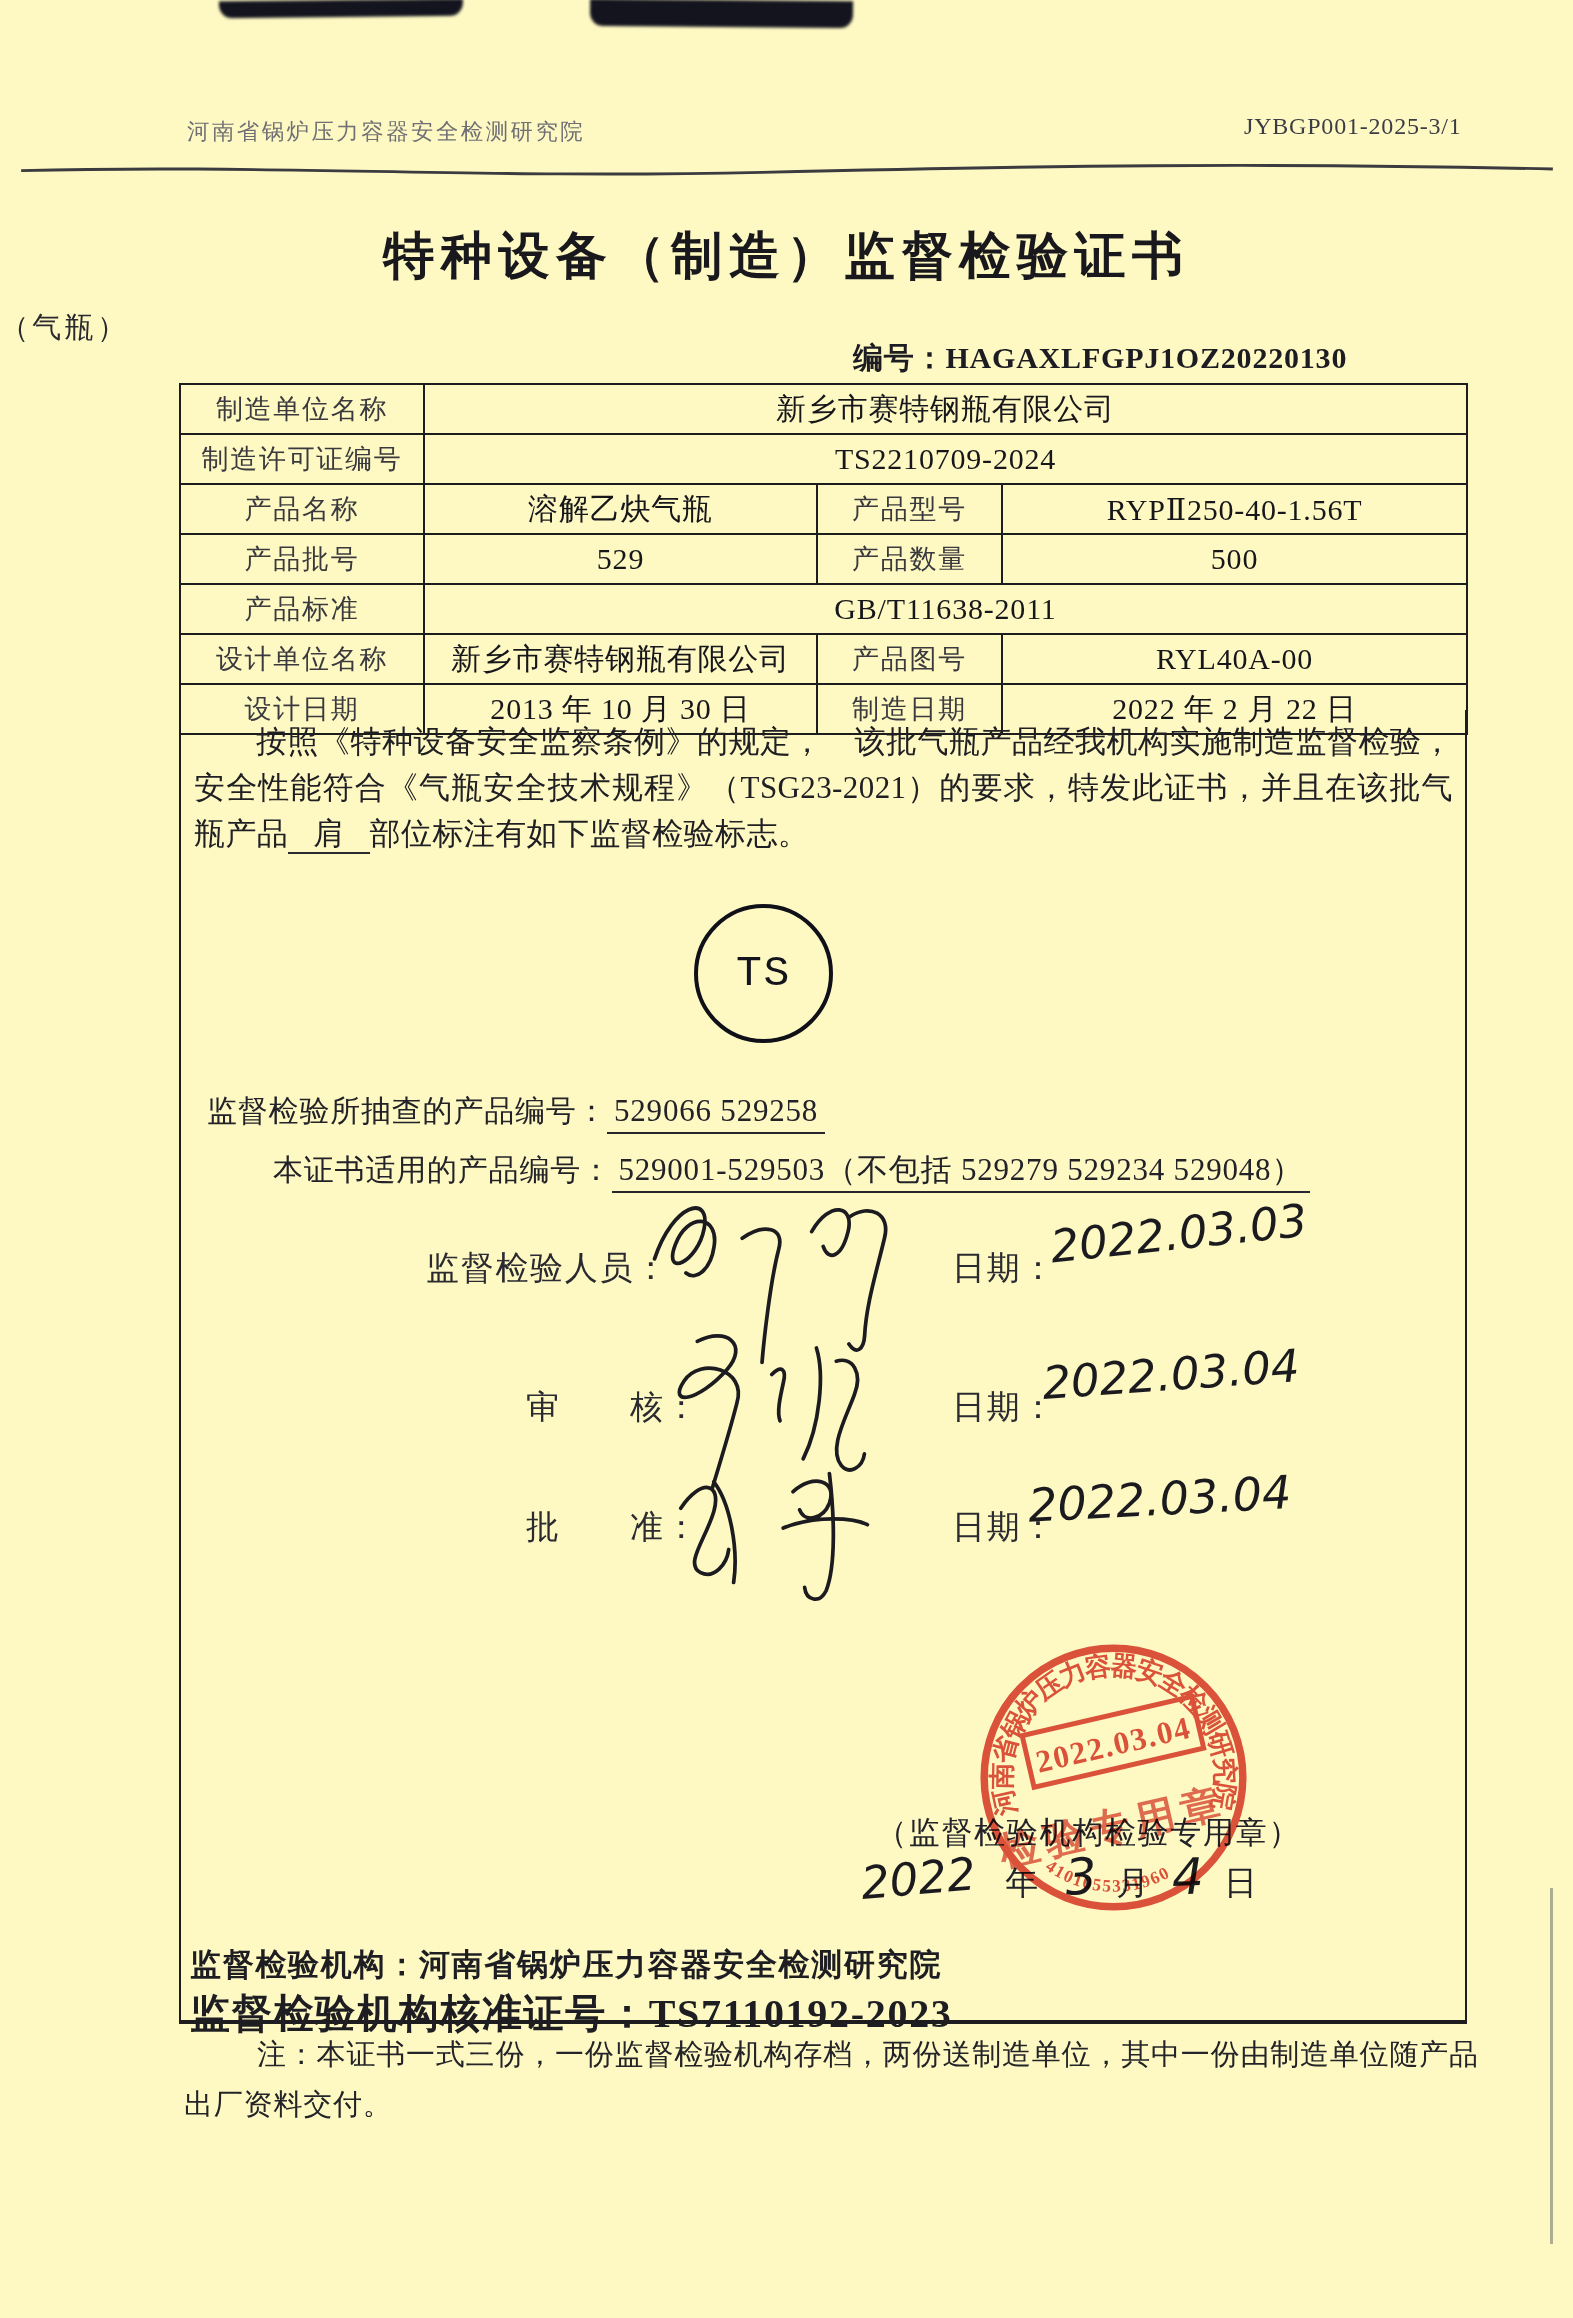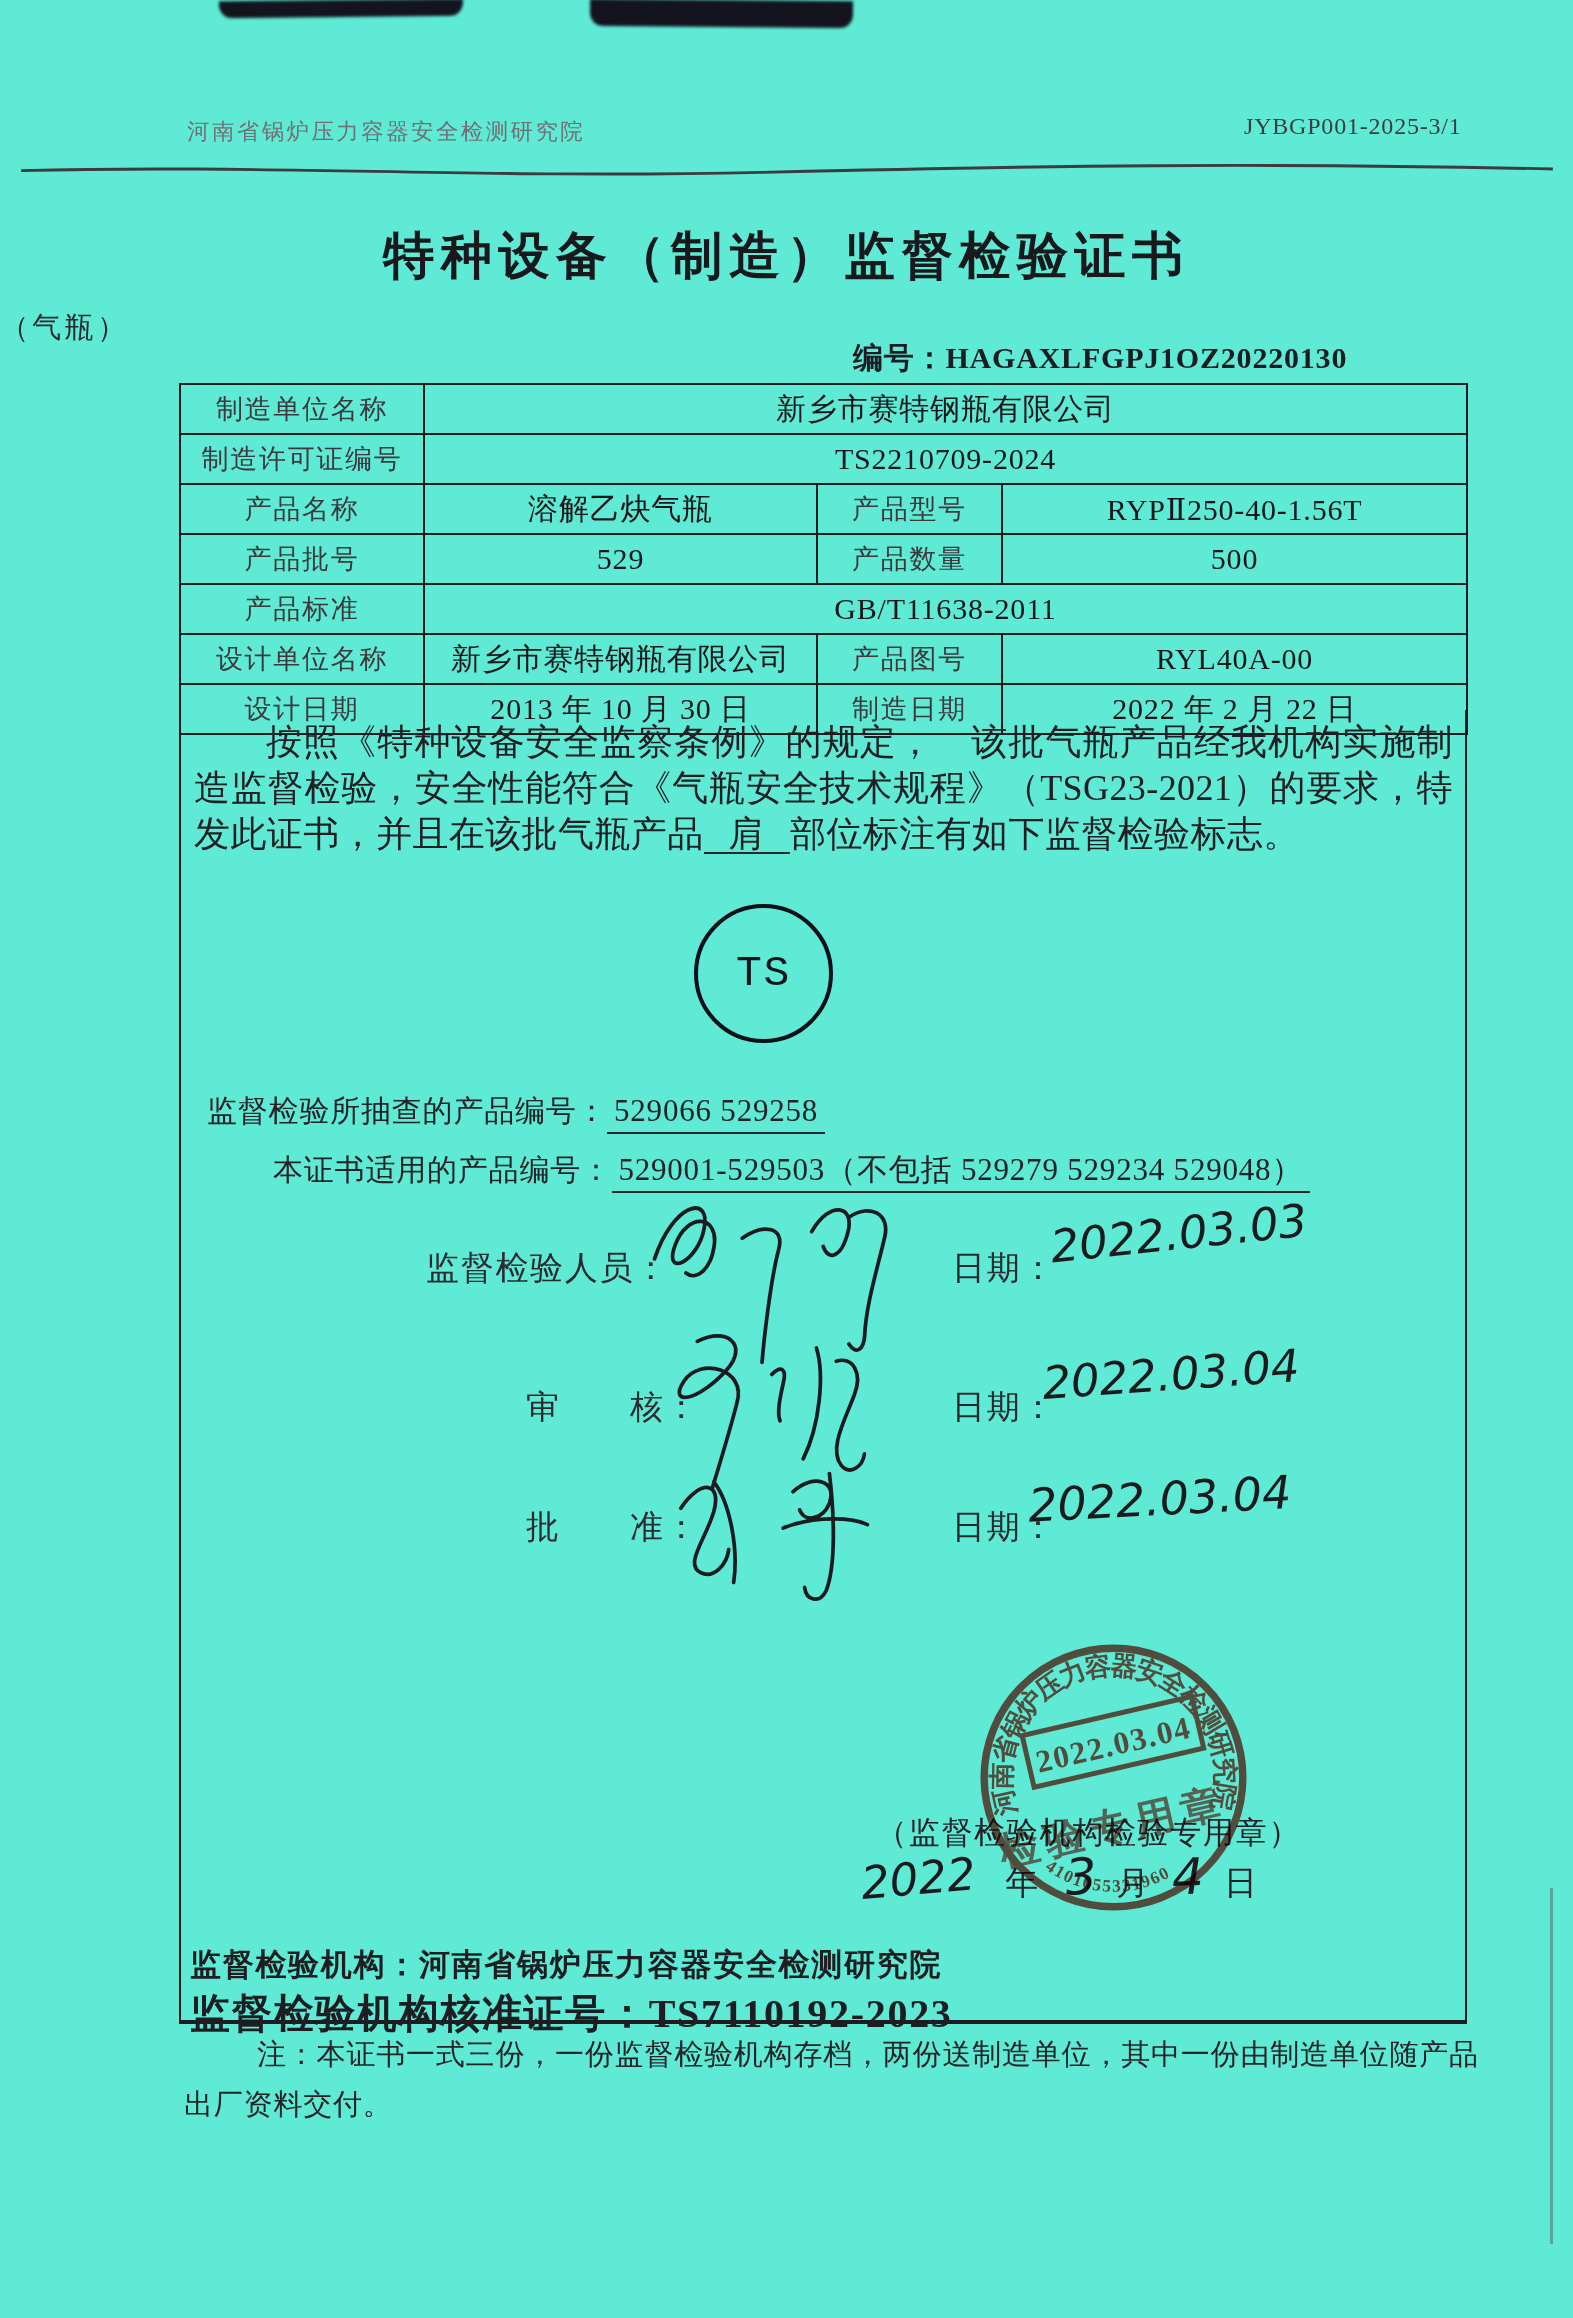--- a/index.html
+++ b/index.html
@@ -1,17 +1,17 @@
 <!DOCTYPE html>
 <html style="font-size:13.2px"><head>
 <meta charset="utf-8">
 <style>
   html,body{margin:0;padding:0;background:#e8e8e8;}
   #page{
-    position:relative; width:1573px; height:2319px; background:#5eead4;
+    position:relative; width:1573px; height:2319px; background:#fef9c3;
     font-family:"Liberation Serif","DejaVu Serif",serif; color:#1f1f1f; overflow:hidden;
   }
   .abs{position:absolute;}
 
   
   .smudge{position:absolute; top:0; background:#14141f; filter:blur(1.7px); border-radius:0 0 13.2px 13.2px;}
   #smudge1{left:219px; width:244px; height:16.6px; transform:rotate(-.6deg);}
   #smudge2{left:590px; width:263px; height:27px; transform:rotate(.5deg);}
   #edge-line{left:1550px; top:1888px; width:2.5px; height:356px; background:rgba(80,80,80,.45);}
 
@@ -27,21 +27,21 @@
 
   
   #info-table{left:179px; top:383px; border-collapse:collapse; table-layout:fixed; width:1288px;}
   #info-table td{border:2.1px solid #1d1d20; height:46px; text-align:center; vertical-align:middle; overflow:hidden;}
   #info-table .lbl{font-size:27px; color:#3a3a3e; letter-spacing:1.7px;}
   #info-table .val{font-size:30px; color:#17171b; letter-spacing:0.8px;}
   #body-box{left:179px; top:710px; width:1284px; height:1310px;
     border:2.5px solid #1d1d20; border-top:none; border-bottom-width:4.1px;}
 
   
-  #statement{left:194px; top:719px; width:1259px; font-size:36px; line-height:46px; text-align:justify; color:#202024; letter-spacing:0.4px; text-indent:2em;}
+  #statement{left:194px; top:719px; width:1259px; font-size:31px; line-height:46px; text-align:justify; color:#202024; letter-spacing:0.4px; text-indent:2em;}
   #statement .blank{border-bottom:2.5px solid #2a2a2e; padding:0 25px; text-indent:0; display:inline-block; line-height:36px;}
 
   
   #ts-circle{left:694px; top:904px; width:131px; height:131px; border:4.1px solid #101018; border-radius:50%;
     display:flex; align-items:center; justify-content:center;}
   #ts-text{font-family:Liberation Mono, monospace; font-size:43px; color:#14141c; letter-spacing:1.7px;}
 
   
   .pnum-line{font-size:30px; color:#222228; letter-spacing:0.8px; white-space:nowrap;}
   #pnum1{left:207px; top:1091px;}

